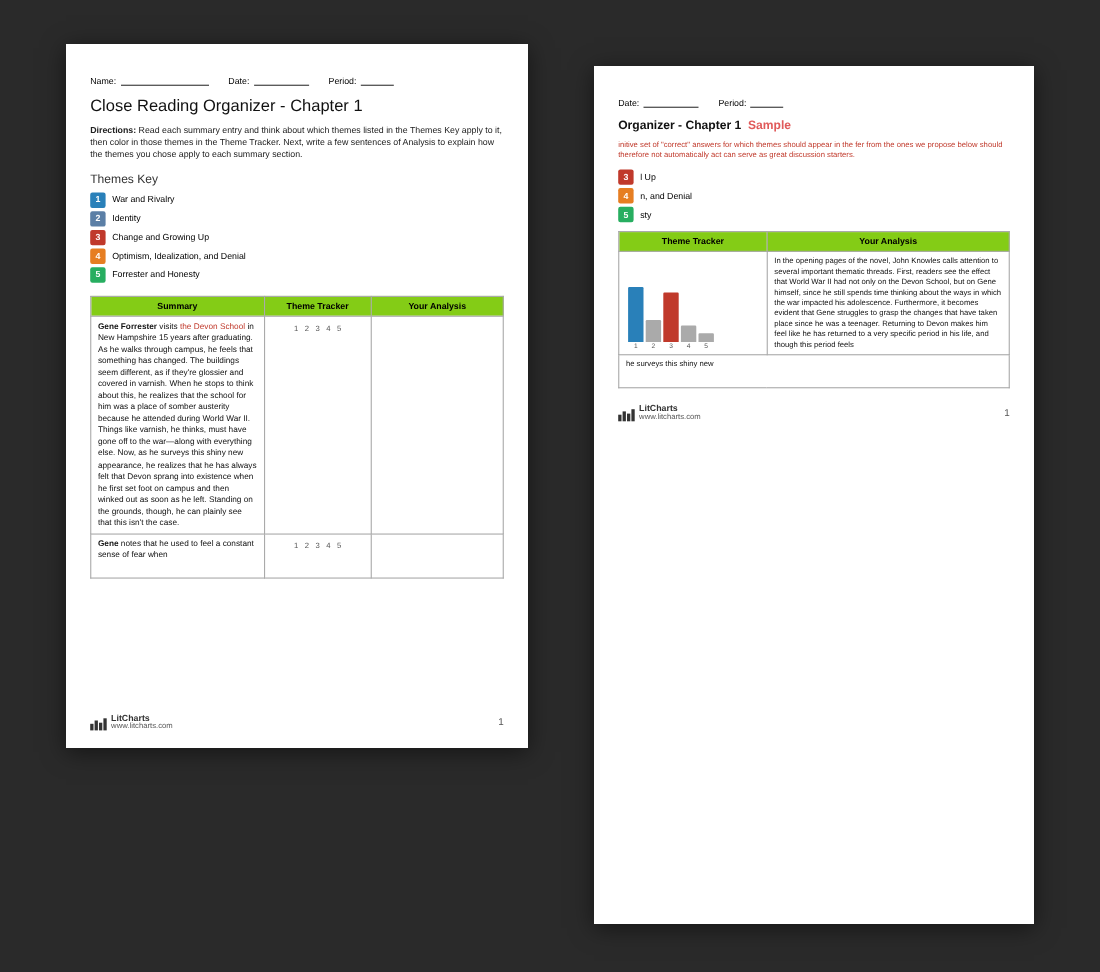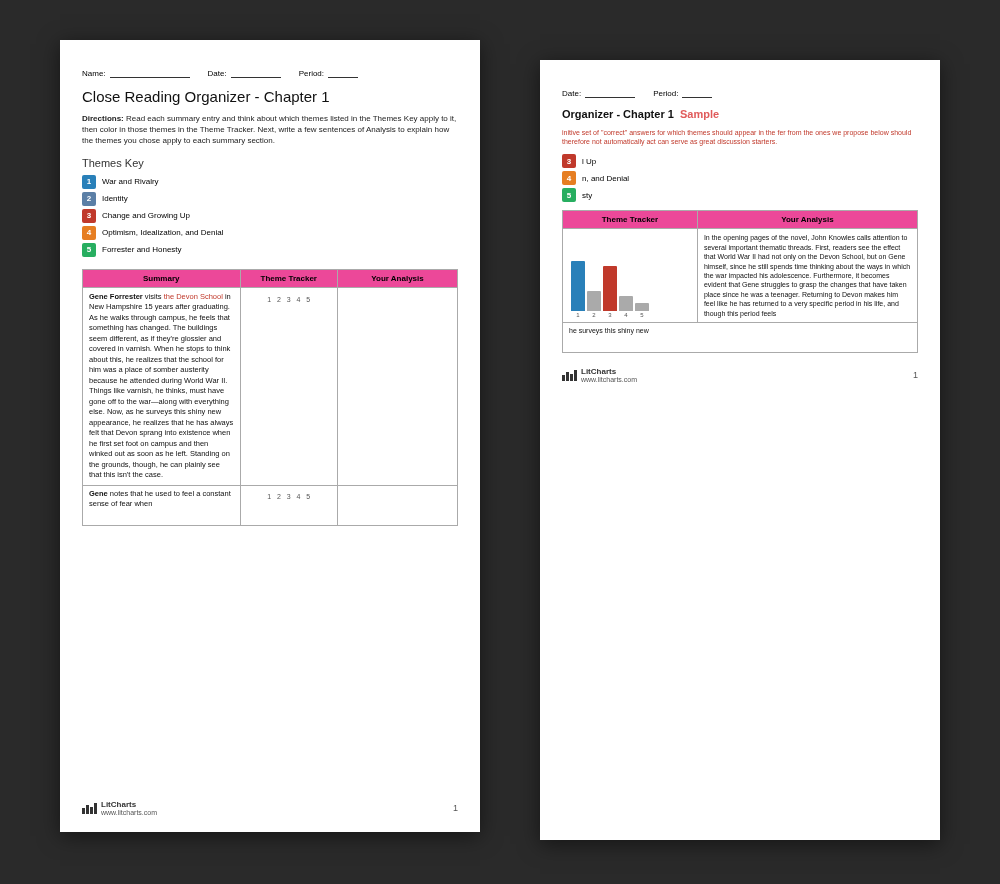--- a/index.html
+++ b/index.html
@@ -33,21 +33,21 @@
       padding: 28px 22px 20px 22px;
       font-size: 8.5px;
       overflow: hidden;
     }
     
     .doc-front {
       position: absolute;
       left: 60px;
       top: 40px;
       width: 420px;
-      height: 792px;
+      height: 640px;
       background: #fff;
       box-shadow: 0 4px 20px rgba(0,0,0,0.5);
       padding: 28px 22px 20px 22px;
       font-size: 8.5px;
       overflow: hidden;
     }
     .header-line {
       display: flex;
       gap: 18px;
       margin-bottom: 10px;
@@ -135,21 +135,21 @@
     .badge-4 { background: #e67e22; }
     .badge-5 { background: #27ae60; }
     
     .summary-table {
       width: 100%;
       border-collapse: collapse;
       font-size: 7.5px;
       margin-bottom: 10px;
     }
     .summary-table th {
-      background: #ec4899;
+      background: #84cc16;
       border: 1px solid #aaa;
       padding: 4px 0;
       font-weight: bold;
       text-align: center;
       font-size: 8px;
     }
     .summary-table th.summary-col {
       text-align: center;
       width: 42%;
     }
@@ -197,21 +197,20 @@
     }
     .litcharts-footer {
       display: flex;
       justify-content: space-between;
       align-items: center;
       margin-top: 8px;
       padding-top: 4px;
     }
     .litcharts-logo {
       display: flex;
-      align-items: center;
       gap: 4px;
     }
     .litcharts-bars {
       display: flex;
       gap: 1px;
       align-items: flex-end;
     }
     .lc-bar {
       width: 3px;
       background: #333;

